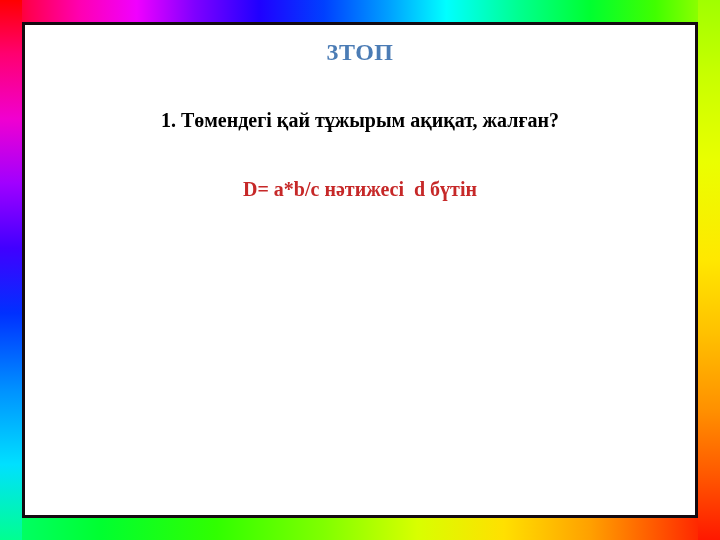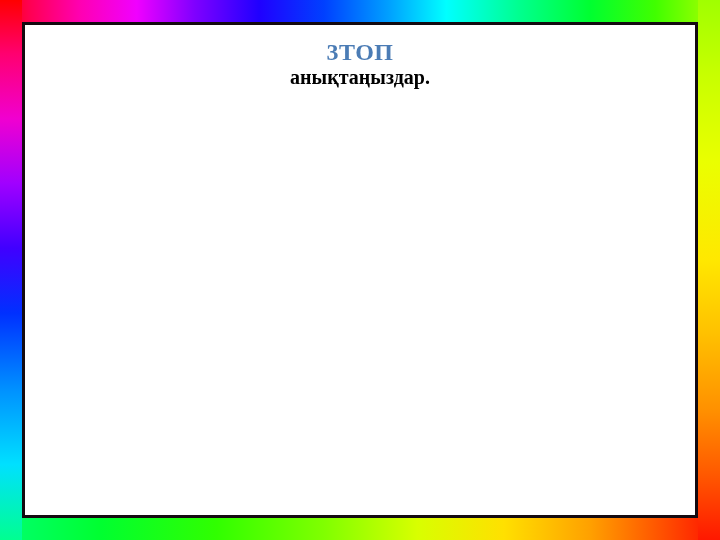--- a/index.html
+++ b/index.html
@@ -113,22 +113,23 @@
   <div class="rb rb-top"></div>
   <div class="rb rb-bottom"></div>
   <div class="rb rb-left"></div>
   <div class="rb rb-right"></div>
 
   <div class="panel">
     <div class="panel-inner">
 
       <div class="slide-title">3ТОП</div>
 
+      <div class="q-line q1">1. Төмендегі қай тұжырым ақиқат, жалған?</div>
+
+      <div class="ans-line a1">D= a*b/c нәтижесі  d бүтін</div>
 
 
-
-      <div class="q-line">анықтаңыздар.</div>
 
 
     </div>
   </div>
 
 </div>
 
 </body></html>

